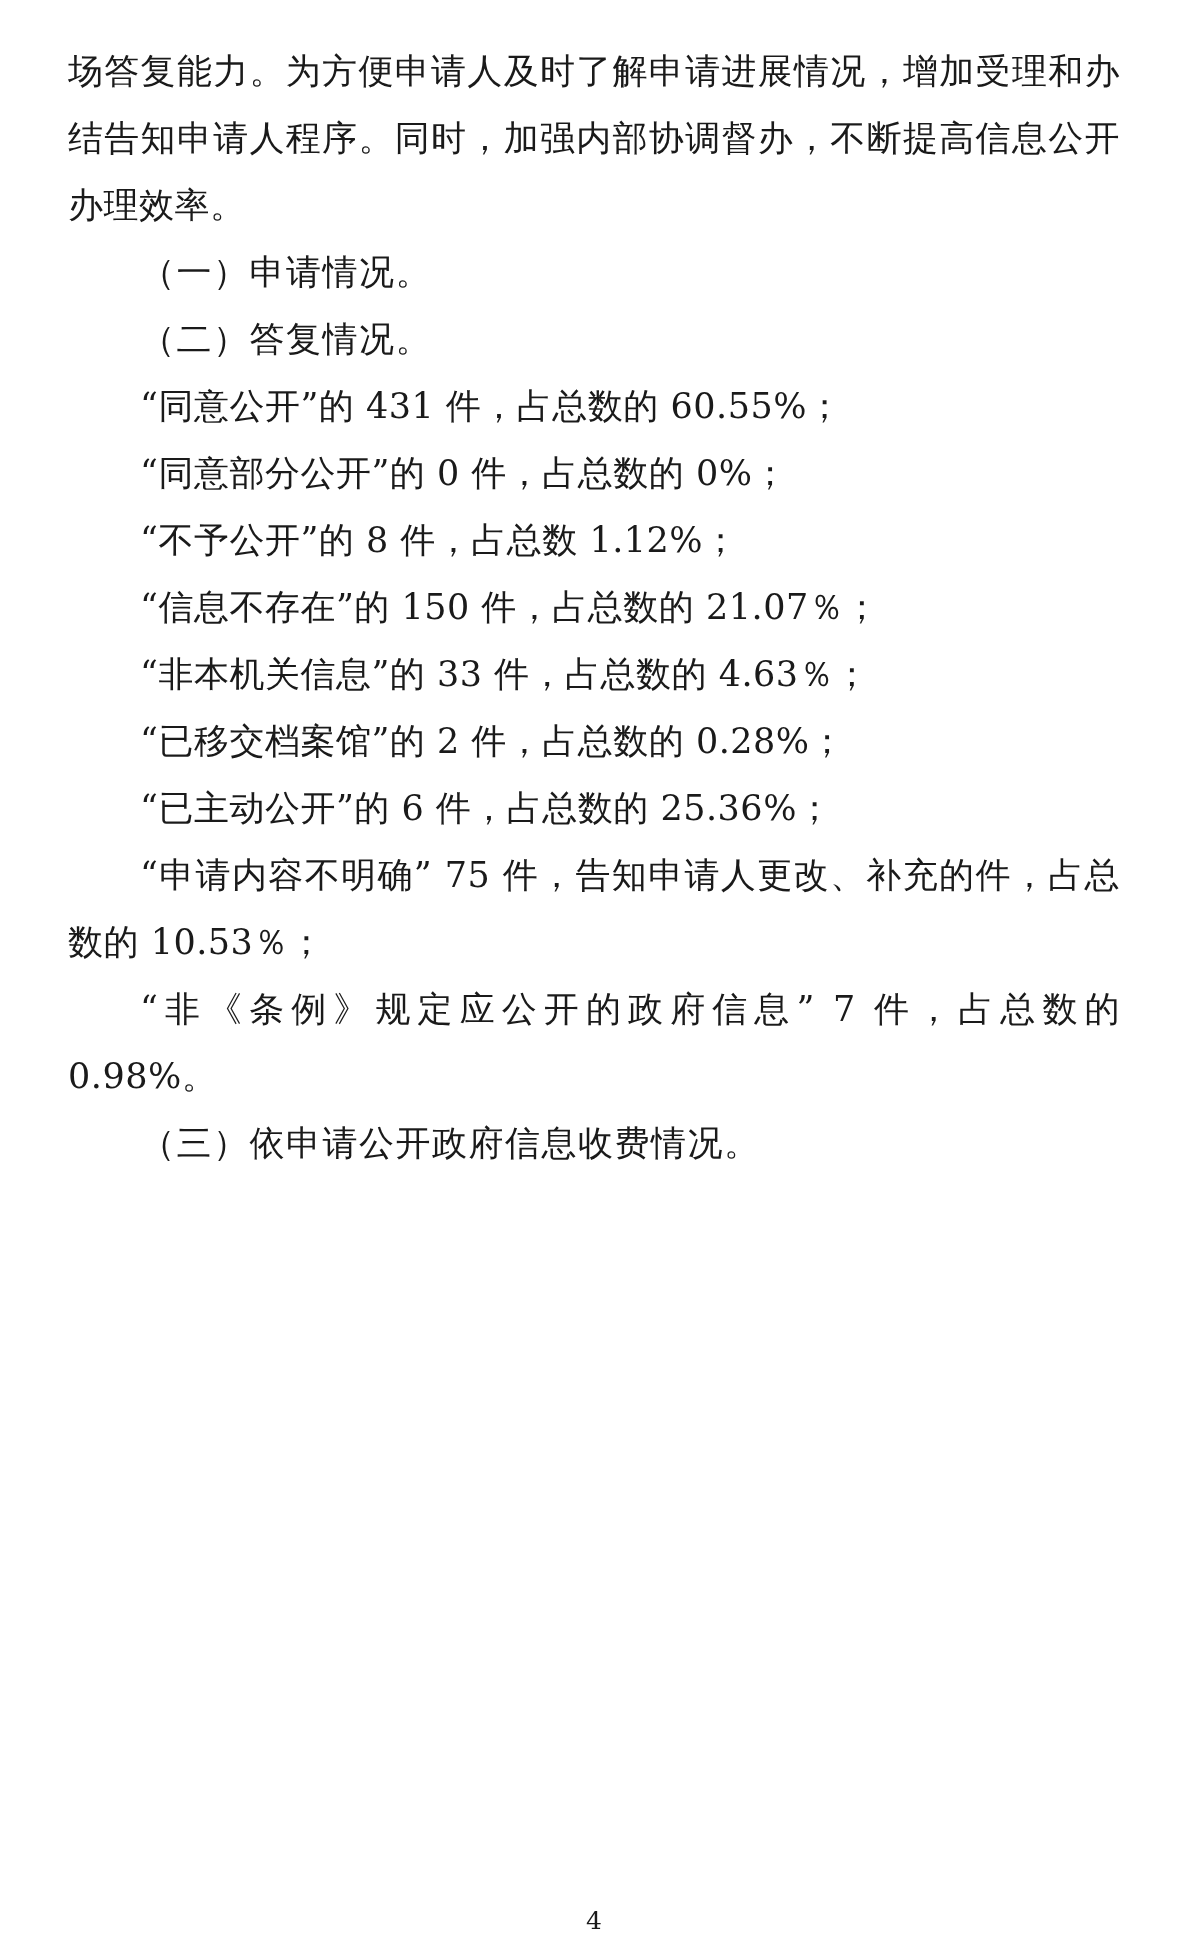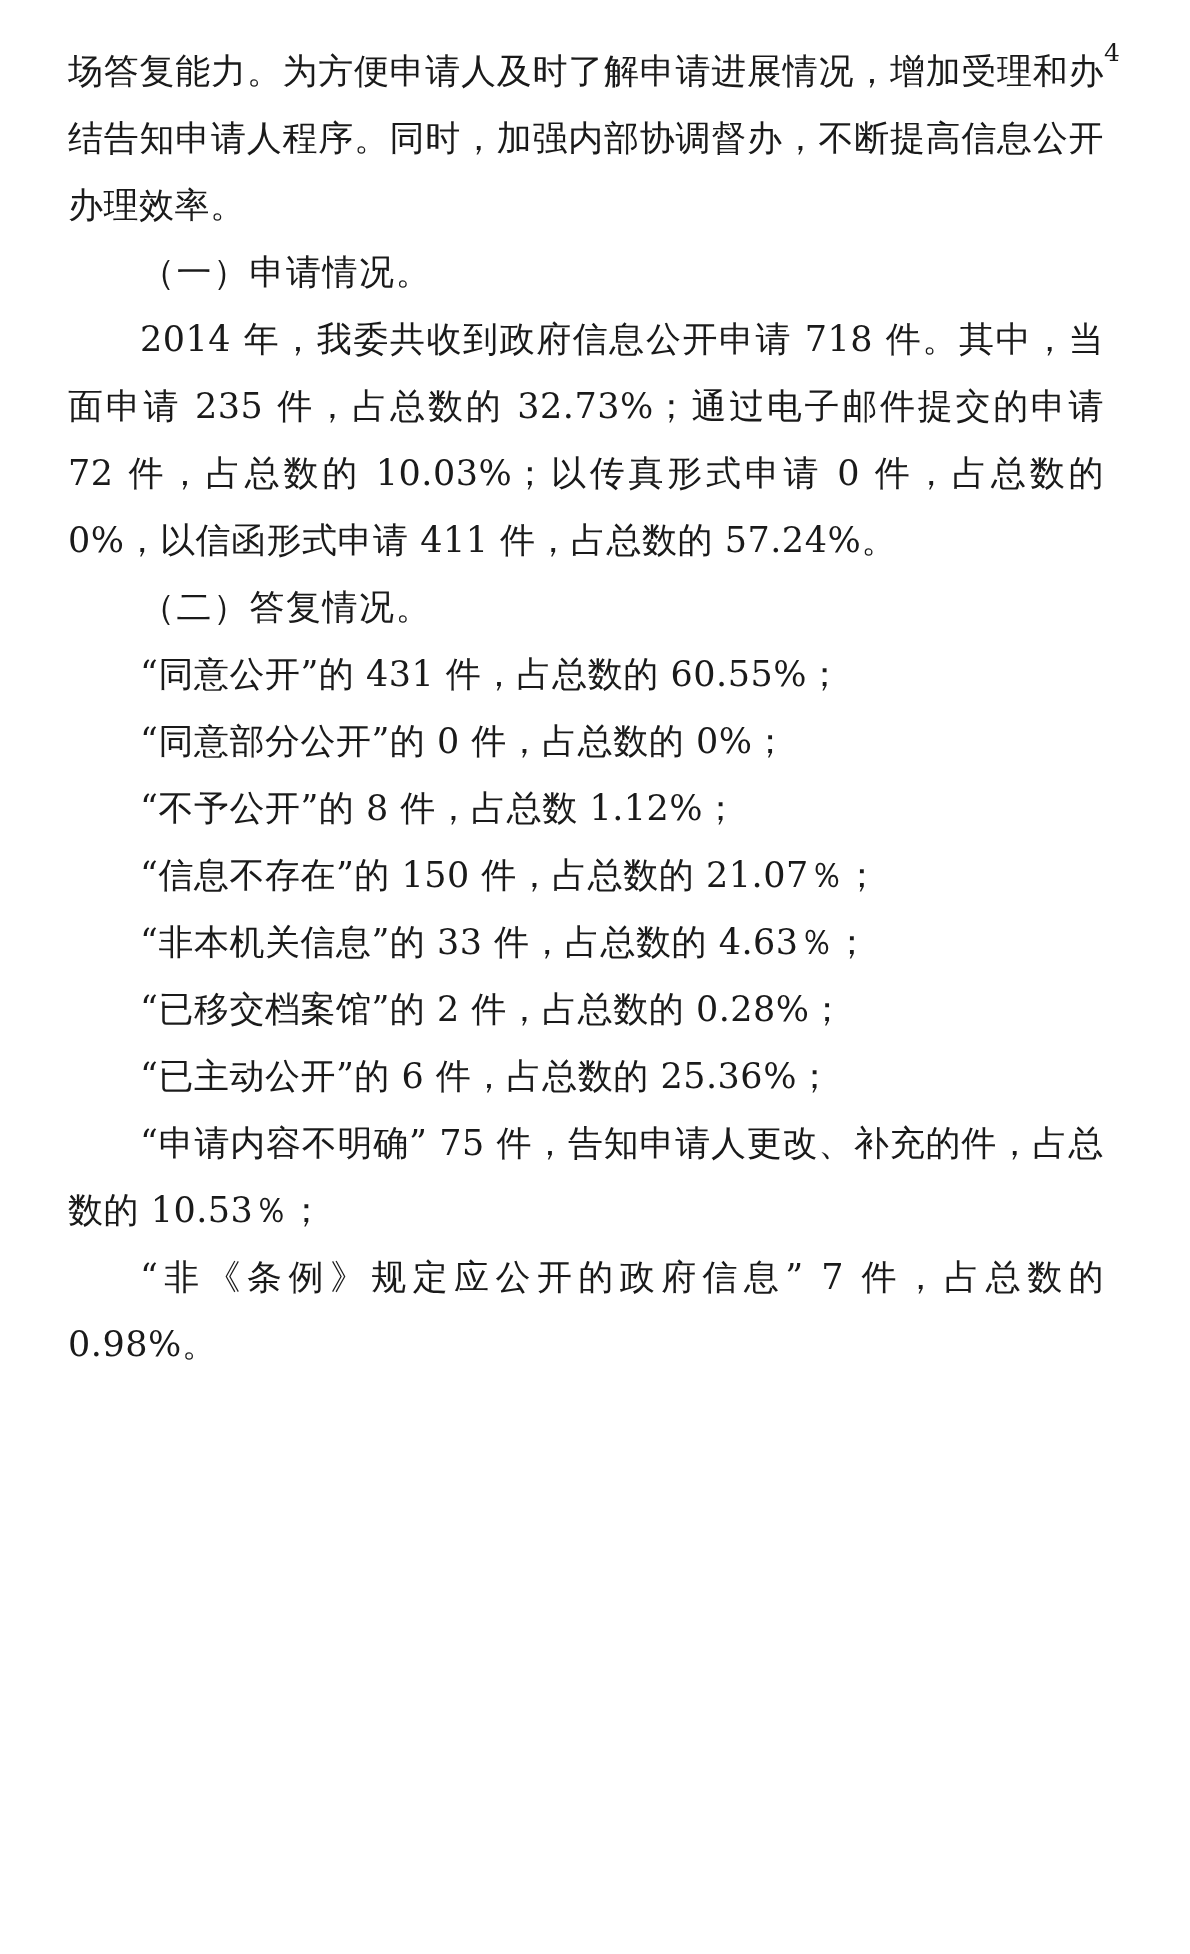--- a/index.html
+++ b/index.html
@@ -15,20 +15,21 @@
     color: #1a1a1a;
   }
   .page {
     position: absolute;
     left: 0; top: 0;
     width: 1190px;
     height: 1954px;
     box-sizing: border-box;
     padding: 38px 70px 0 68px;
     display: flex;
+    flex-direction: column;
   }
   .doc-body {
     flex: 1 1 auto;
   }
   p {
     margin: 0;
     font-size: 35px;
     line-height: 67px;
     letter-spacing: 0.5px;
     text-align: justify;
@@ -55,26 +56,26 @@
     font-family: "DejaVu Serif", "Liberation Serif", serif;
   }
 </style>
 </head>
 <body>
 
 <div class="page">
   <div class="doc-body">
     <p class="">场答复能力。为方便申请人及时了解申请进展情况，增加受理和办结告知申请人程序。同时，加强内部协调督办，不断提高信息公开办理效率。</p>
     <p class="heading">（一）申请情况。</p>
-    <p class="indent">2014 年，我委共收到政府信息公开申请 718 件。其中，当面申请 235 件，占总数的 32.73%；通过电子邮件提交的申请 72 件，占总数的 10.03%；以传真形式申请 0 件，占总数的 0%，以信函形式申请 411 件，占总数的 57.24%。</p>
     <p class="heading">（二）答复情况。</p>
     <p class="sub">“同意公开”的 431 件，占总数的 60.55%；</p>
     <p class="sub">“同意部分公开”的 0 件，占总数的 0%；</p>
     <p class="sub">“不予公开”的 8 件，占总数 1.12%；</p>
     <p class="sub">“信息不存在”的 150 件，占总数的 21.07％；</p>
     <p class="sub">“非本机关信息”的 33 件，占总数的 4.63％；</p>
     <p class="sub">“已移交档案馆”的 2 件，占总数的 0.28%；</p>
     <p class="sub">“已主动公开”的 6 件，占总数的 25.36%；</p>
     <p class="indent">“申请内容不明确” 75 件，告知申请人更改、补充的件，占总数的 10.53％；</p>
     <p class="indent">“非《条例》规定应公开的政府信息” 7 件，占总数的 0.98%。</p>
+    <p class="heading">（三）依申请公开政府信息收费情况。</p>
   </div>
   <div class="page-number">4</div>
 </div>
 
 </body></html>

